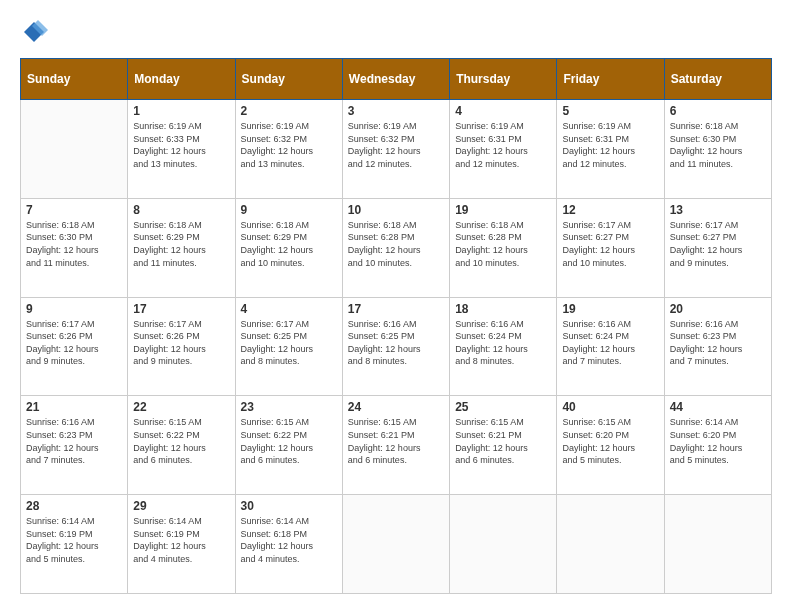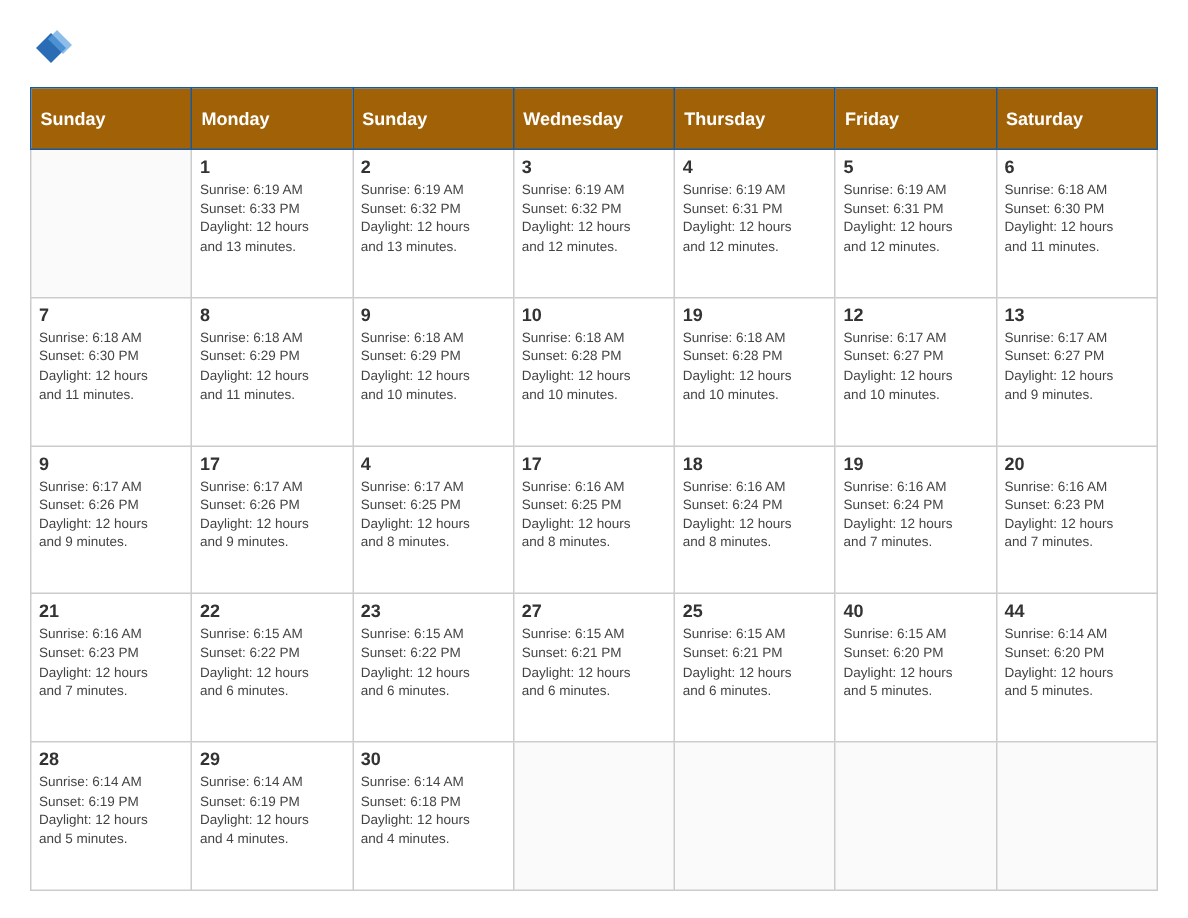--- a/index.html
+++ b/index.html
@@ -297,21 +297,21 @@
 and 6 minutes.</div>
           </td>
           <td>
             <span class="day-num">23</span>
             <div class="day-info" style="white-space: pre-line;">Sunrise: 6:15 AM
 Sunset: 6:22 PM
 Daylight: 12 hours
 and 6 minutes.</div>
           </td>
           <td>
-            <span class="day-num">27</span>
+            <span class="day-num">24</span>
             <div class="day-info" style="white-space: pre-line;">Sunrise: 6:15 AM
 Sunset: 6:21 PM
 Daylight: 12 hours
 and 6 minutes.</div>
           </td>
           <td>
             <span class="day-num">25</span>
             <div class="day-info" style="white-space: pre-line;">Sunrise: 6:15 AM
 Sunset: 6:21 PM
 Daylight: 12 hours

